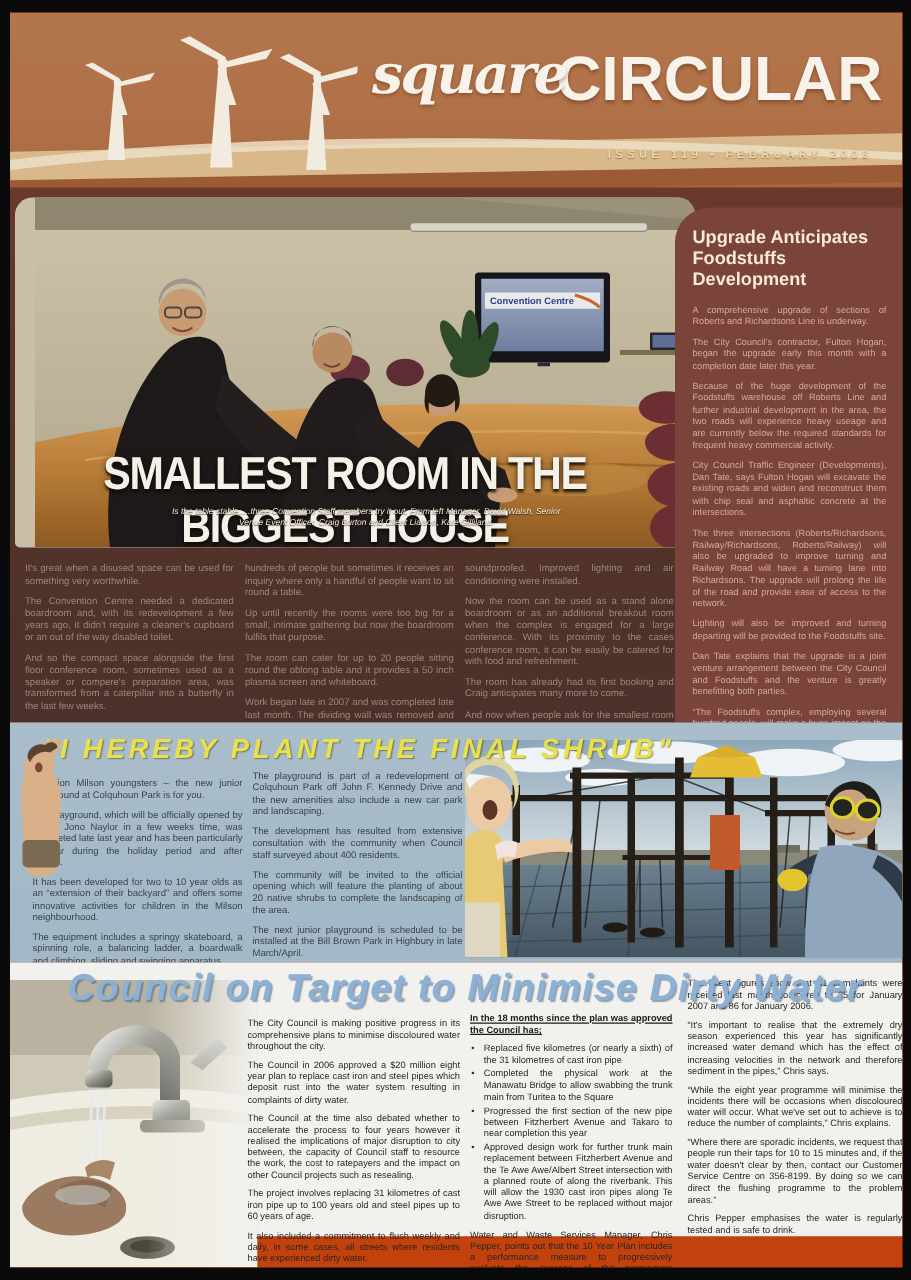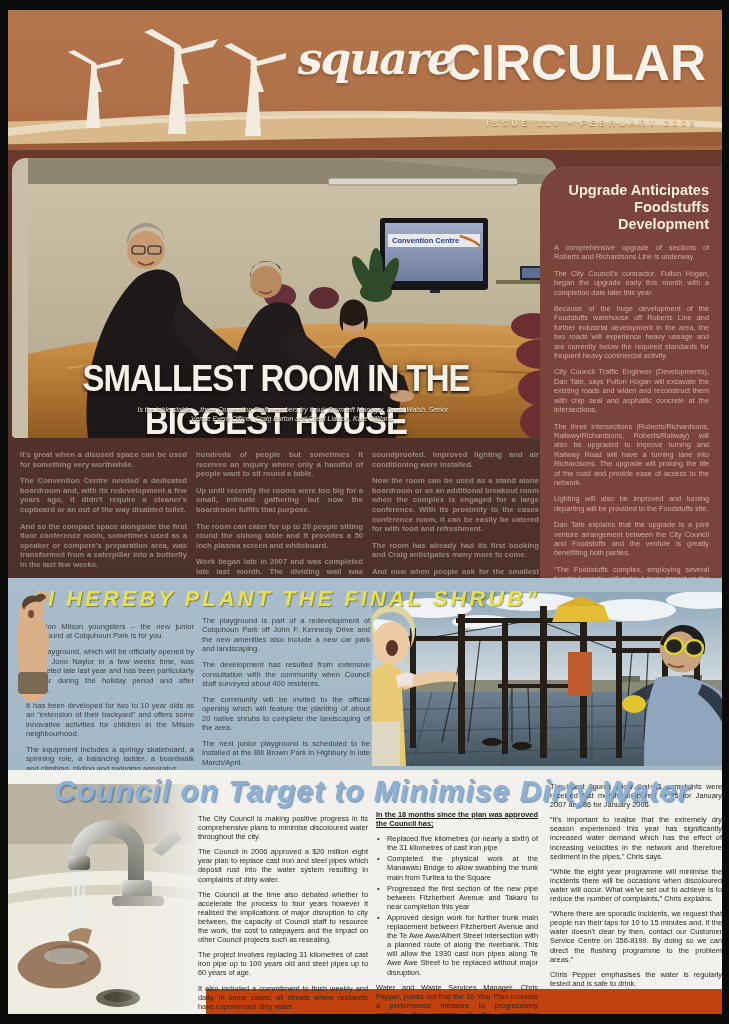--- a/index.html
+++ b/index.html
@@ -15,25 +15,25 @@
   .mast{position:absolute;right:16px;top:24px;width:470px;text-align:right;white-space:nowrap;}
   .t-script{font-family:"DejaVu Serif",serif;font-style:italic;font-weight:bold;color:#f7f3ea;font-size:44px;letter-spacing:-2px;text-shadow:0 2px 3px rgba(90,45,20,.45);position:relative;top:-6px;margin-right:-8px;}
   .t-caps{font-family:"Liberation Sans",sans-serif;font-weight:bold;color:#f7f3ea;font-size:50px;letter-spacing:0px;text-shadow:0 2px 3px rgba(90,45,20,.45);}
   .issue{position:absolute;right:24px;top:108px;font-size:9px;font-weight:bold;letter-spacing:3.5px;color:#ecd9ae;text-shadow:0 1px 1px rgba(90,45,20,.5);}
 
   
   .main{position:absolute;left:0;top:140px;width:714px;height:428px;background:linear-gradient(180deg,#6b392c 0%,#55342a 40%,#4c312a 100%);}
   .photo1{position:absolute;left:4px;top:8px;width:528px;height:280px;border-radius:14px 14px 4px 4px;overflow:hidden;background:#c9bfa6;padding-left:16px;}
   .headline1{position:absolute;left:6px;top:212px;width:524px;text-align:center;font-weight:bold;font-size:33px;letter-spacing:-1px;color:#f4f1e8;text-shadow:0 2px 2px rgba(20,10,5,.85),0 0 6px rgba(20,10,5,.5);transform:scaleY(1.12);z-index:5;}
   .caption1{position:absolute;left:120px;top:256px;width:330px;text-align:center;font-style:italic;font-size:6.8px;line-height:8.6px;color:#f2e9d6;text-shadow:0 1px 1px rgba(20,10,5,.8);z-index:5;}
-  .cols1{position:absolute;left:12px;top:300px;width:520px;height:124px;display:flex;gap:9px;font-weight:bold;}
+  .cols1{position:absolute;left:12px;top:300px;width:520px;height:124px;display:flex;gap:9px;}
   .cols1 .col{width:167px;}
   .cols1 p{margin:0 0 7px 0;font-size:7.7px;line-height:9.6px;text-align:justify;color:#97897a;}
   .sidebar{position:absolute;left:532px;top:16px;width:182px;height:412px;background:#7b443a;border-top-left-radius:28px;box-sizing:border-box;padding:16px 13px 0 14px;}
-  .sidebar h2{margin:0 0 10px 0;text-align:right;font-size:14.5px;line-height:17px;color:#f7ebd6;}
+  .sidebar h2{margin:0 0 10px 0;text-align:left;font-size:14.5px;line-height:17px;color:#f7ebd6;}
   .sidebar p{margin:0 0 7px 0;font-size:7.3px;line-height:9.4px;text-align:justify;color:#d0ad9e;}
 
   
   .blue{position:absolute;left:0;top:568px;width:714px;height:192px;background:linear-gradient(180deg,#a9bdcb 0%,#a3b8c6 100%);}
   .headline2{position:absolute;left:26px;top:8px;width:600px;font-weight:bold;font-style:italic;font-size:22px;letter-spacing:3px;color:#e9e04a;text-shadow:1px 1px 1px rgba(70,70,30,.55);white-space:nowrap;z-index:4;}
   .photo2{position:absolute;left:364px;top:14px;width:350px;height:174px;overflow:hidden;background:#8fa9ba;}
   .bcol1{position:absolute;left:18px;top:44px;width:168px;}
   .bcol2{position:absolute;left:194px;top:38px;width:168px;}
   .blue p{margin:0 0 6.5px 0;font-size:7.6px;line-height:9.4px;text-align:justify;color:#3c4347;}
   .cutout{position:absolute;left:-2px;top:8px;z-index:5;}

